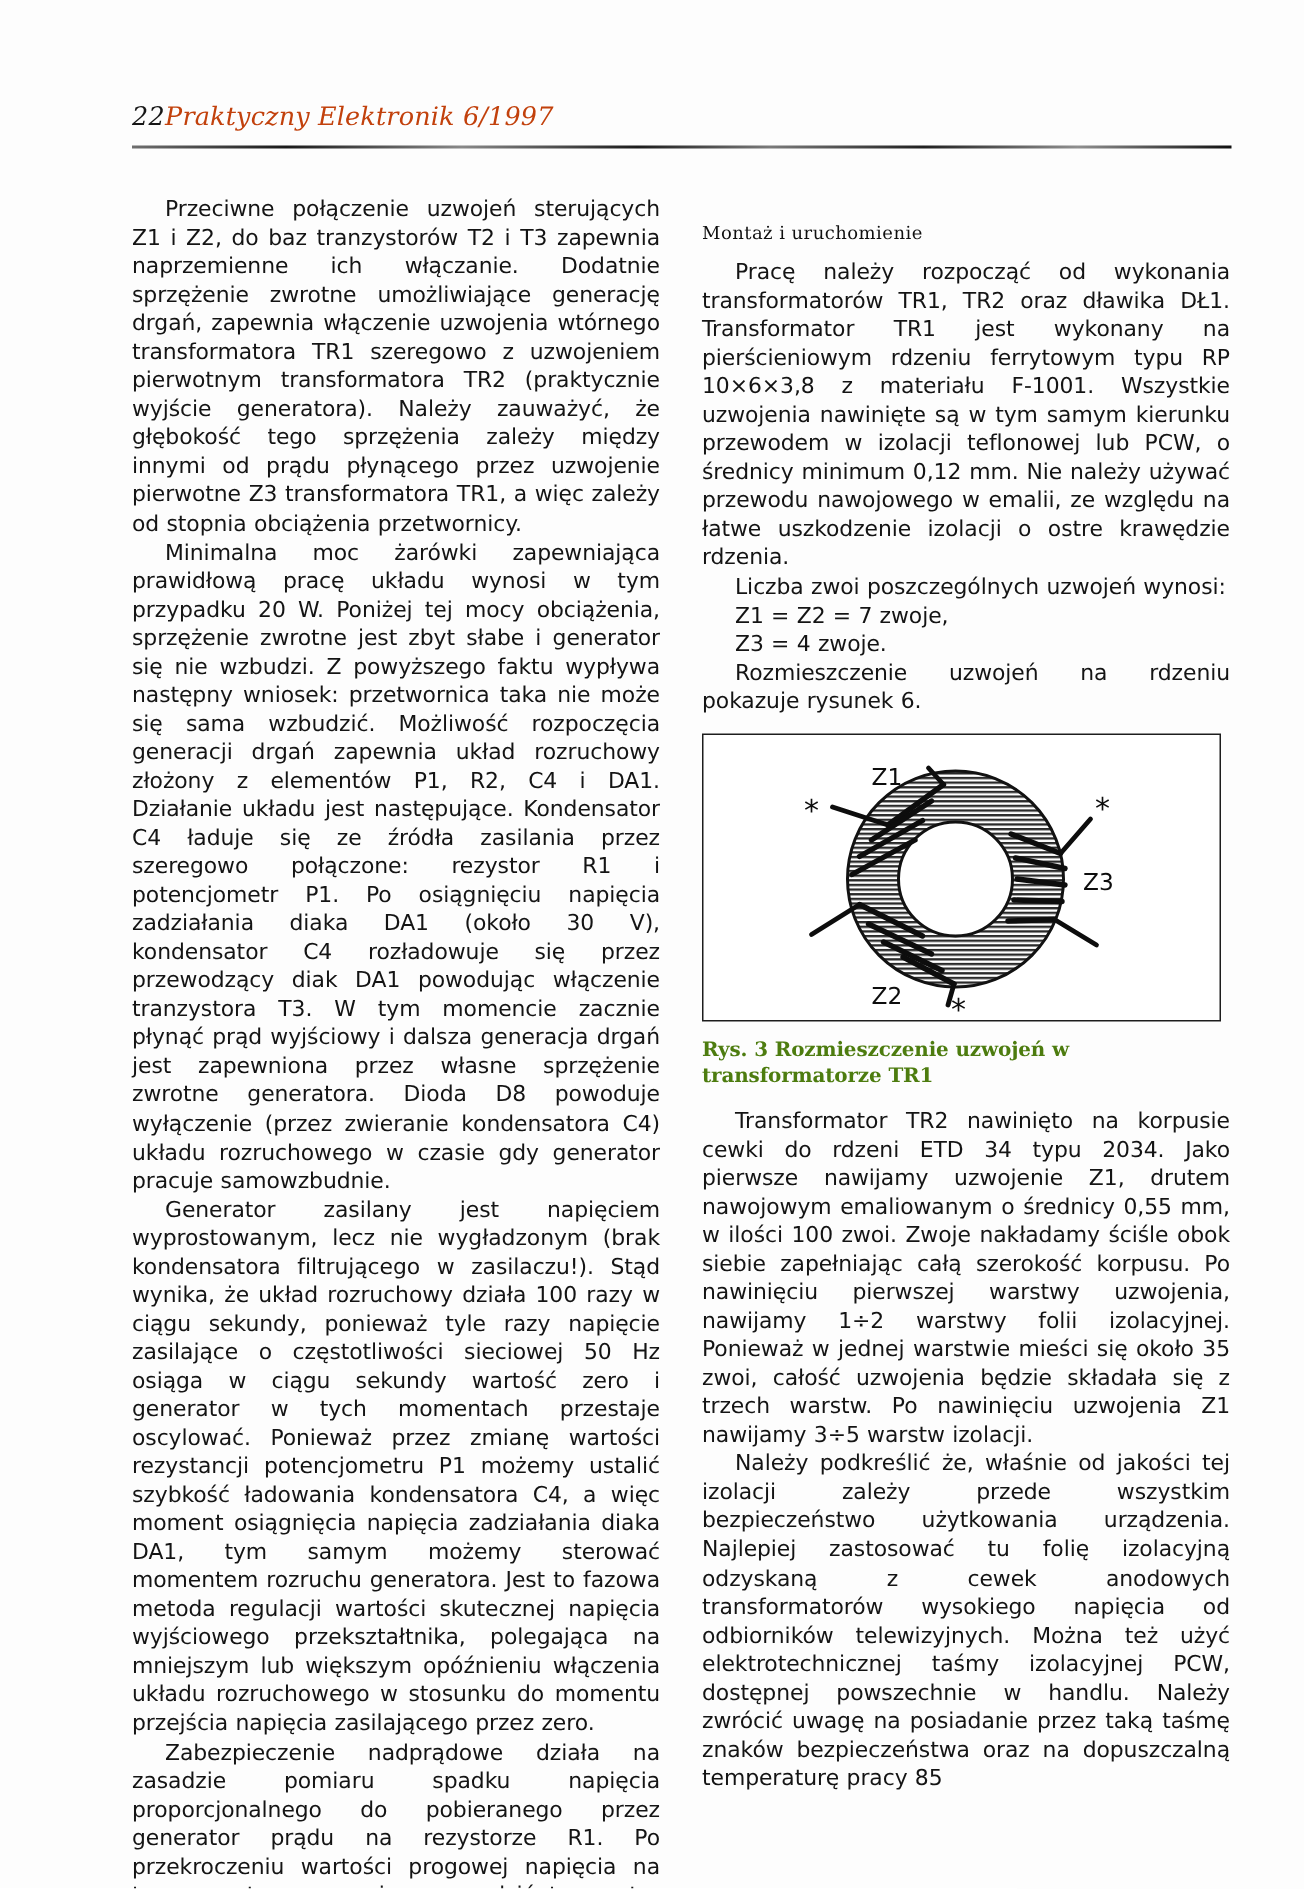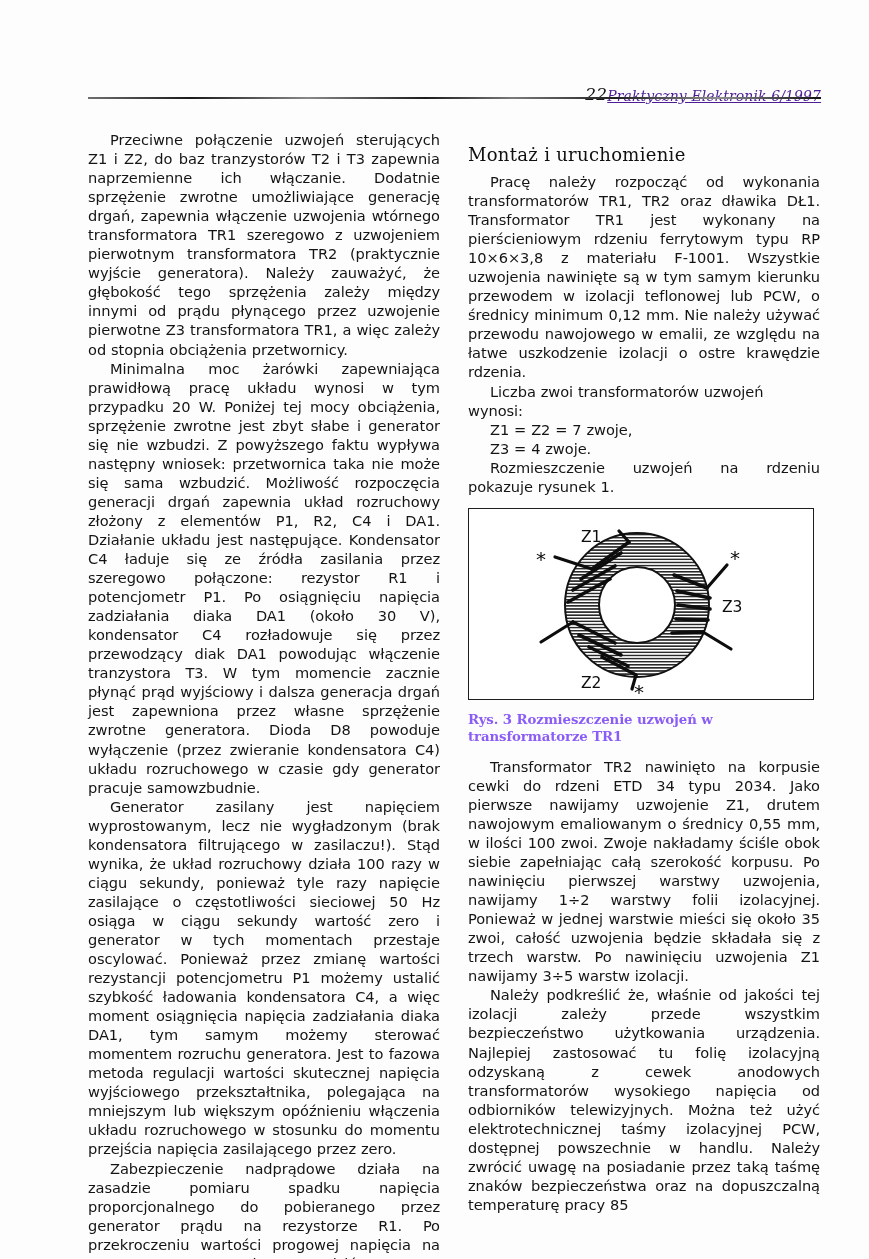--- a/index.html
+++ b/index.html
@@ -15,41 +15,40 @@
     background: #fdfdfd;
     overflow: hidden;
     font-family: "DejaVu Sans", sans-serif;
     color: #111111;
   }
 
   
   .header {
     position: absolute;
     left: 88px;
-    top: 84px;
+    top: 68px;
     width: 733px;
     display: flex;
     align-items: flex-end;
-    justify-content: flex-end;
+    justify-content: flex-start;
   }
   .folio {
     font-family: "DejaVu Serif", serif;
     font-style: italic;
     font-size: 17px;
     letter-spacing: 0.2px;
     color: #161616;
   }
   .masthead {
     font-family: "DejaVu Serif", serif;
     font-style: italic;
-    font-size: 14px;
+    font-size: 17px;
     letter-spacing: 0.1px;
-    color: #4c1d95;
+    color: #c2410c;
     white-space: nowrap;
-    text-decoration: underline;
   }
   .header-rule {
     position: absolute;
     left: 88px;
     top: 97px;
     width: 733px;
     height: 2px;
     background: linear-gradient(90deg,
       #6f6f6f 0%, #1a1a1a 14%, #888888 30%, #1c1c1c 46%,
       #7a7a7a 58%, #202020 72%, #8f8f8f 86%, #101010 100%);
@@ -83,21 +82,21 @@
   p.noindent { text-indent: 0; }
   p.tight-list {
     text-indent: 22px;
     text-align: left;
   }
 
   h2.section {
     margin: 14px 0 6px 0;
     font-family: "DejaVu Serif", serif;
     font-weight: 400;
-    font-size: 18px;
+    font-size: 12px;
     line-height: 22px;
     letter-spacing: 0.3px;
     color: #101010;
     text-indent: 0;
   }
 
   
   figure {
     margin: 12px 0 0 0;
   }
@@ -111,21 +110,21 @@
   }
   .figbox svg { display: block; }
   figcaption {
     margin-top: 11px;
     font-family: "DejaVu Serif", serif;
     font-weight: 700;
     font-size: 13.3px;
     line-height: 17px;
     letter-spacing: -0.1px;
     text-align: left;
-    color: #8b5cf6;
+    color: #4d7c0f;
   }
 </style>
 </head>
 <body>
 
 <div class="page">
 
   <div class="header">
     <div class="folio">22</div>
     <div class="masthead">Praktyczny Elektronik 6/1997</div>
@@ -142,25 +141,25 @@
 
     </div>
 
     <div class="col">
 
 
       <h2 class="section">Montaż i uruchomienie</h2>
 
       <p>Pracę należy rozpocząć od wykonania transformatorów TR1, TR2 oraz dławika DŁ1. Transformator TR1 jest wykonany na pierścieniowym rdzeniu ferrytowym typu RP 10×6×3,8 z materiału F-1001. Wszystkie uzwojenia nawinięte są w tym samym kierunku przewodem w izolacji teflonowej lub PCW, o średnicy minimum 0,12 mm. Nie należy używać przewodu nawojowego w emalii, ze względu na łatwe uszkodzenie izolacji o ostre krawędzie rdzenia.</p>
 
-      <p class="tight-list">Liczba zwoi transformatorów uzwojeń wynosi:</p>
+      <p class="tight-list">Liczba zwoi poszczególnych uzwojeń wynosi:</p>
       <p class="tight-list">Z1 = Z2 = 7 zwoje,</p>
       <p class="tight-list">Z3 = 4 zwoje.</p>
 
-      <p>Rozmieszczenie uzwojeń na rdzeniu pokazuje rysunek 1.</p>
+      <p>Rozmieszczenie uzwojeń na rdzeniu pokazuje rysunek 6.</p>
 
       <figure>
         <div class="figbox">
           <svg width="344" height="190" viewBox="0 0 344 190">
             <defs>
 
               <pattern id="hatch" width="6" height="3.1" patternUnits="userSpaceOnUse">
                 <rect width="6" height="3.1" fill="#ffffff"></rect>
                 <rect width="6" height="1.55" fill="#2a2a2a"></rect>
               </pattern>

